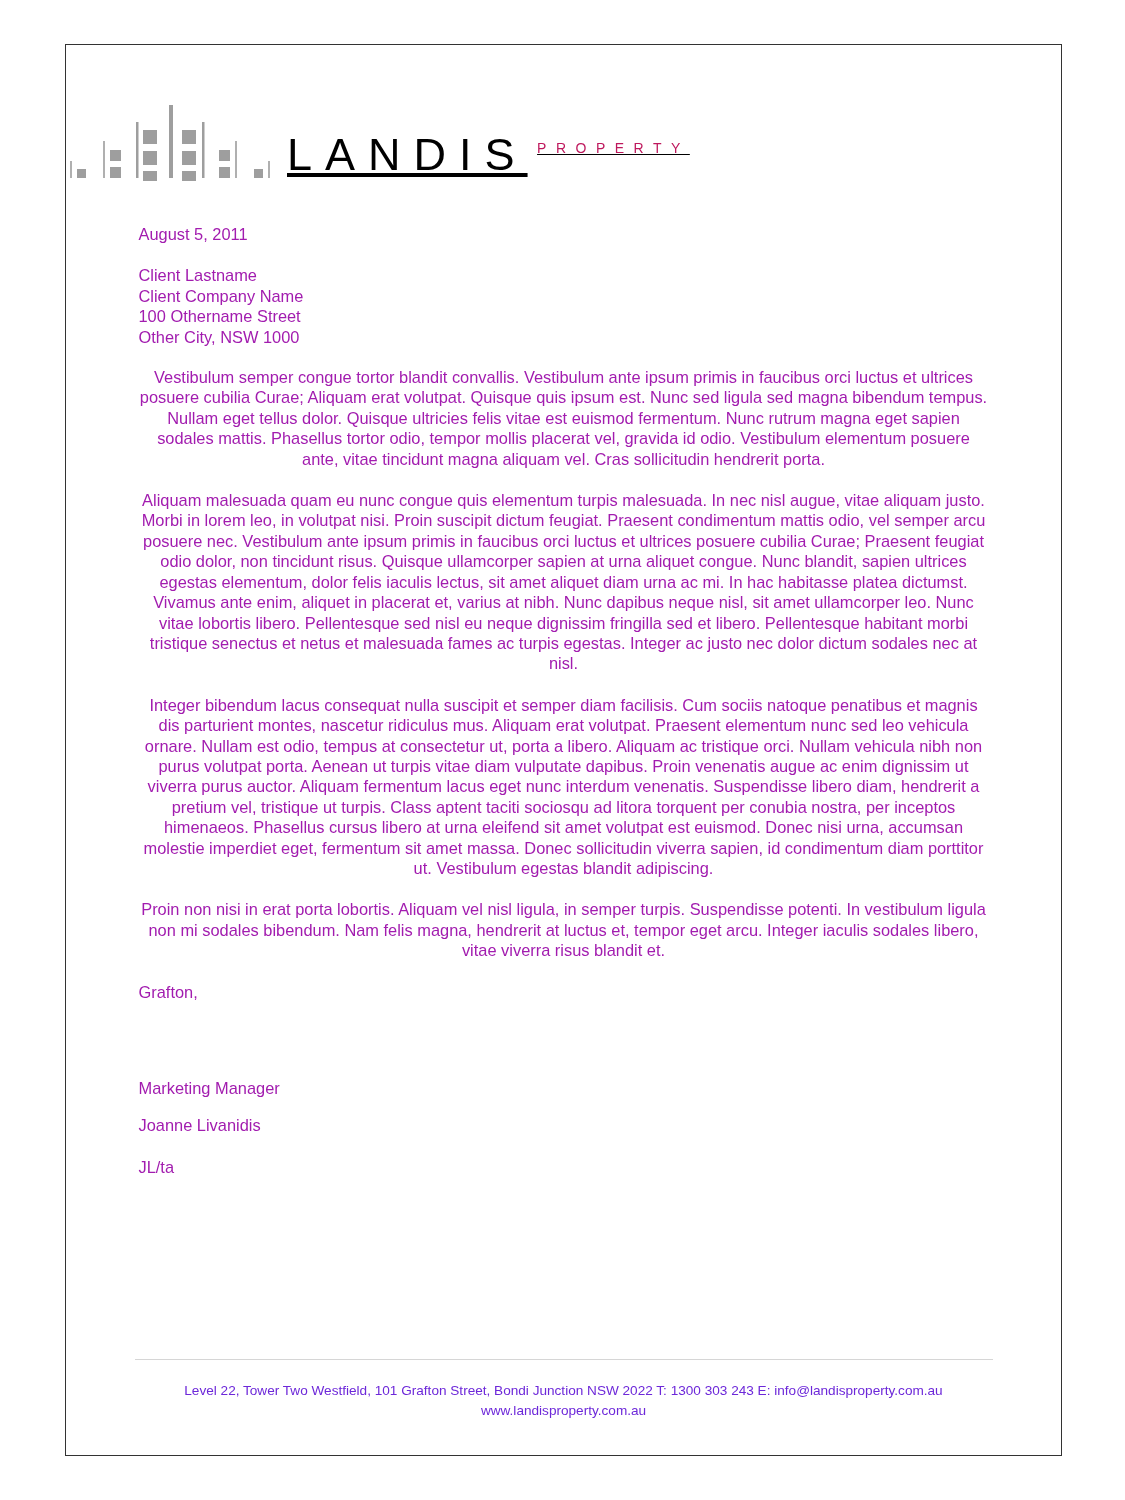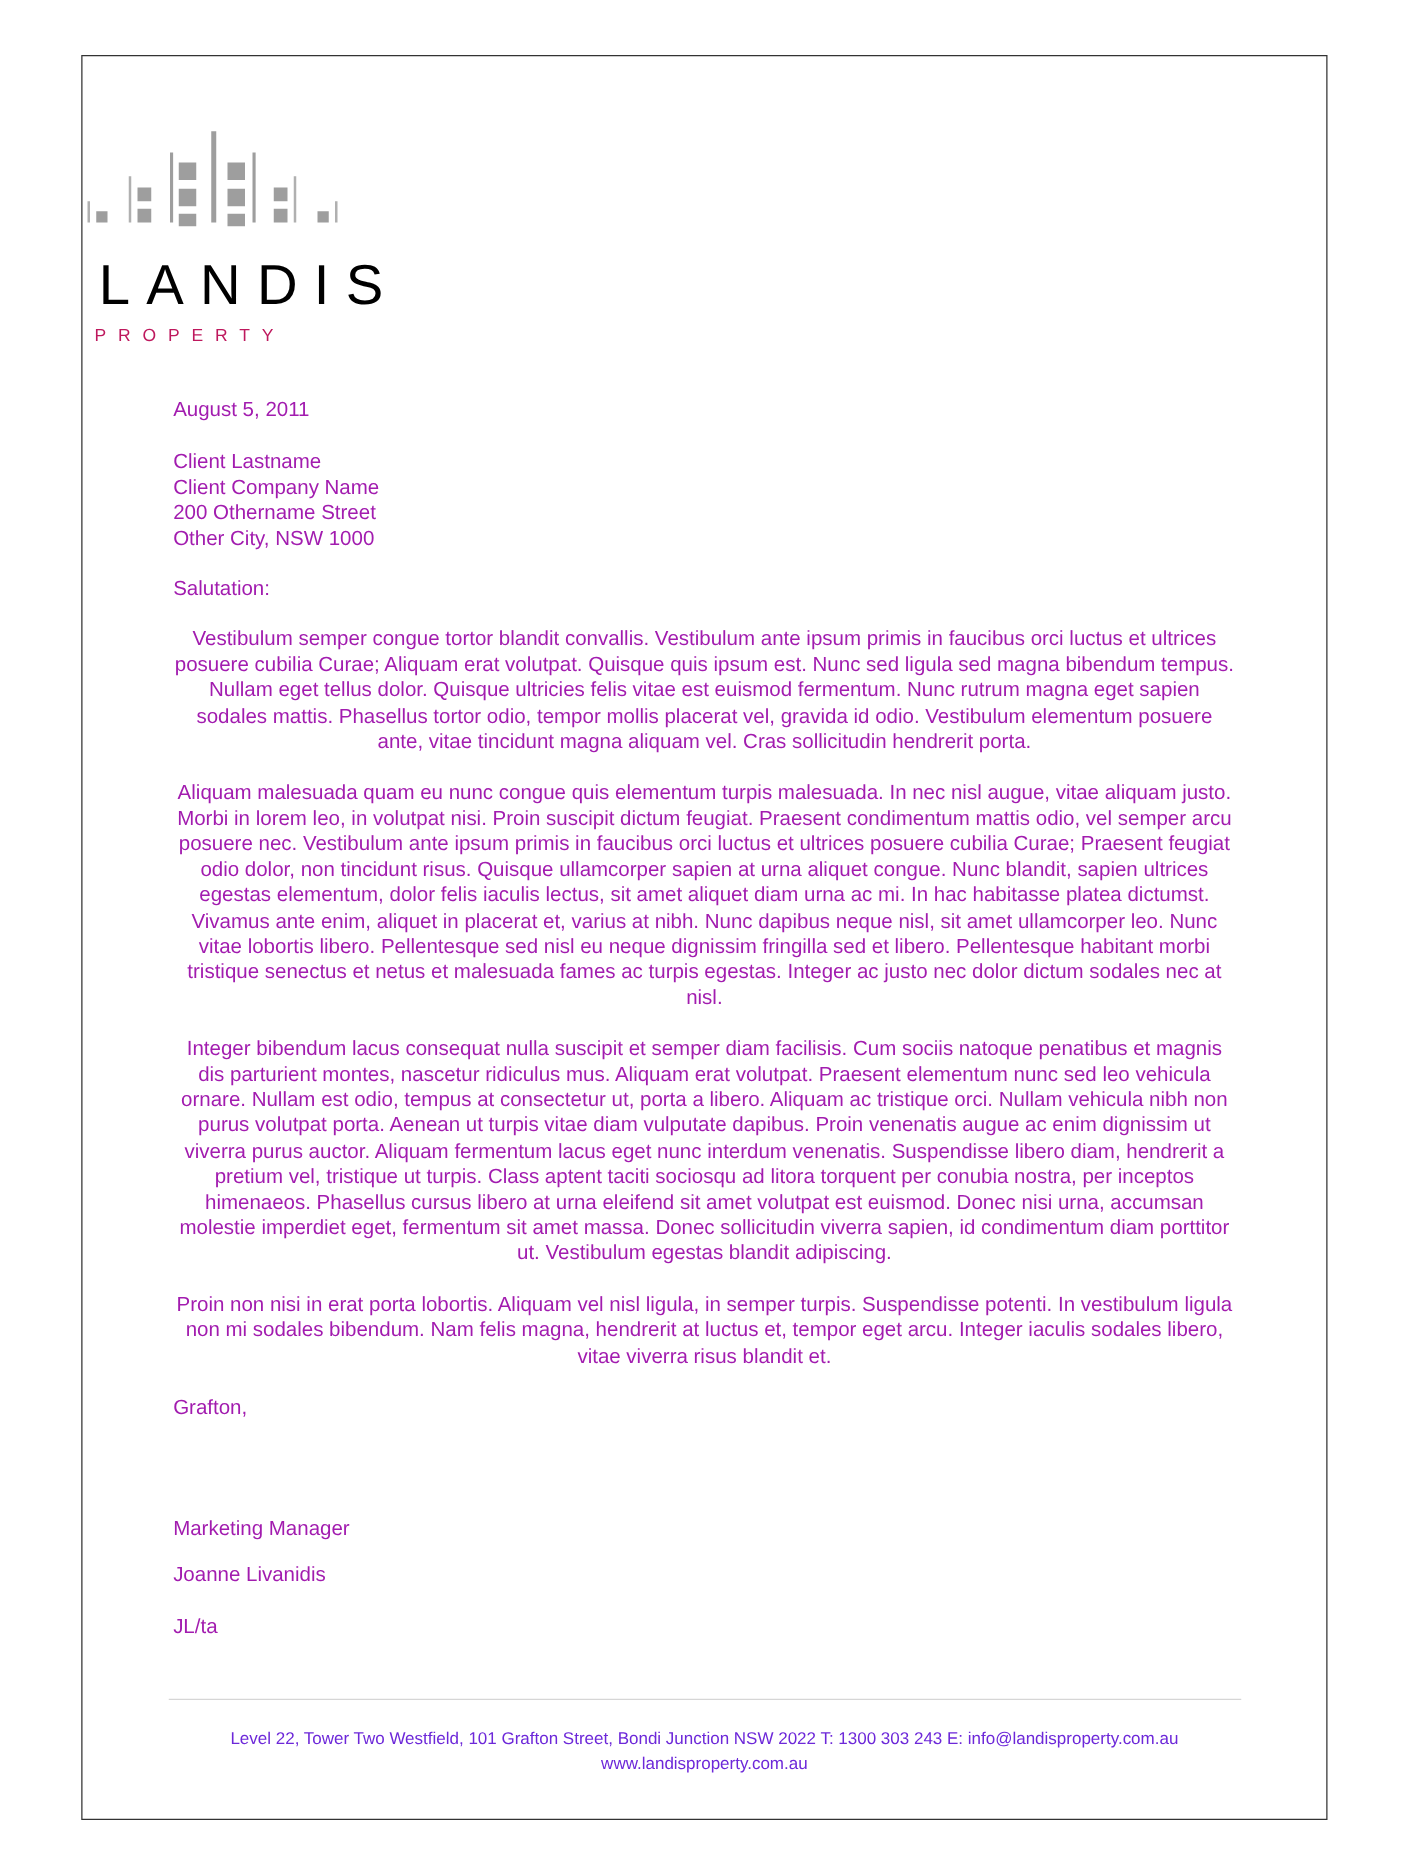--- a/index.html
+++ b/index.html
@@ -23,22 +23,23 @@
     background: #ffffff;
     border: 1px solid #333333;
     box-sizing: border-box;
     overflow: hidden;
   }
 
   
   .letterhead {
     padding-top: 58px;
     display: flex;
-    flex-direction: column;
-    align-items: flex-start;
+    flex-direction: row;
+    align-items: center;
+    text-decoration: underline;
   }
 
   .logo-mark {
     width: 208px;
     height: 78px;
     display: block;
   }
 
   .logo-wordmark {
     margin-top: 24px;
@@ -153,25 +154,24 @@
     <div class="logo-subword">PROPERTY</div>
   </div>
 
   <div class="letter-body">
 
     <div class="date-block">August 5, 2011</div>
 
     <div class="address-block">
       <p class="addr-line">Client Lastname</p>
       <p class="addr-line">Client Company Name</p>
-      <p class="addr-line">200 Othername Street</p>
+      <p class="addr-line">100 Othername Street</p>
       <p class="addr-line">Other City, NSW 1000</p>
     </div>
 
-    <div class="salutation-block">Salutation:</div>
 
     <p class="para">Vestibulum semper congue tortor blandit convallis. Vestibulum ante ipsum primis in faucibus orci luctus et ultrices posuere cubilia Curae; Aliquam erat volutpat. Quisque quis ipsum est. Nunc sed ligula sed magna bibendum tempus. Nullam eget tellus dolor. Quisque ultricies felis vitae est euismod fermentum. Nunc rutrum magna eget sapien sodales mattis. Phasellus tortor odio, tempor mollis placerat vel, gravida id odio. Vestibulum elementum posuere ante, vitae tincidunt magna aliquam vel. Cras sollicitudin hendrerit porta.</p>
     <p class="para">Aliquam malesuada quam eu nunc congue quis elementum turpis malesuada. In nec nisl augue, vitae aliquam justo. Morbi in lorem leo, in volutpat nisi. Proin suscipit dictum feugiat. Praesent condimentum mattis odio, vel semper arcu posuere nec. Vestibulum ante ipsum primis in faucibus orci luctus et ultrices posuere cubilia Curae; Praesent feugiat odio dolor, non tincidunt risus. Quisque ullamcorper sapien at urna aliquet congue. Nunc blandit, sapien ultrices egestas elementum, dolor felis iaculis lectus, sit amet aliquet diam urna ac mi. In hac habitasse platea dictumst. Vivamus ante enim, aliquet in placerat et, varius at nibh. Nunc dapibus neque nisl, sit amet ullamcorper leo. Nunc vitae lobortis libero. Pellentesque sed nisl eu neque dignissim fringilla sed et libero. Pellentesque habitant morbi tristique senectus et netus et malesuada fames ac turpis egestas. Integer ac justo nec dolor dictum sodales nec at nisl.</p>
     <p class="para">Integer bibendum lacus consequat nulla suscipit et semper diam facilisis. Cum sociis natoque penatibus et magnis dis parturient montes, nascetur ridiculus mus. Aliquam erat volutpat. Praesent elementum nunc sed leo vehicula ornare. Nullam est odio, tempus at consectetur ut, porta a libero. Aliquam ac tristique orci. Nullam vehicula nibh non purus volutpat porta. Aenean ut turpis vitae diam vulputate dapibus. Proin venenatis augue ac enim dignissim ut viverra purus auctor. Aliquam fermentum lacus eget nunc interdum venenatis. Suspendisse libero diam, hendrerit a pretium vel, tristique ut turpis. Class aptent taciti sociosqu ad litora torquent per conubia nostra, per inceptos himenaeos. Phasellus cursus libero at urna eleifend sit amet volutpat est euismod. Donec nisi urna, accumsan molestie imperdiet eget, fermentum sit amet massa. Donec sollicitudin viverra sapien, id condimentum diam porttitor ut. Vestibulum egestas blandit adipiscing.</p>
     <p class="para">Proin non nisi in erat porta lobortis. Aliquam vel nisl ligula, in semper turpis. Suspendisse potenti. In vestibulum ligula non mi sodales bibendum. Nam felis magna, hendrerit at luctus et, tempor eget arcu. Integer iaculis sodales libero, vitae viverra risus blandit et.</p>
 
     <p class="closing">Grafton,</p>
 
     <div class="signature-gap"></div>
 

